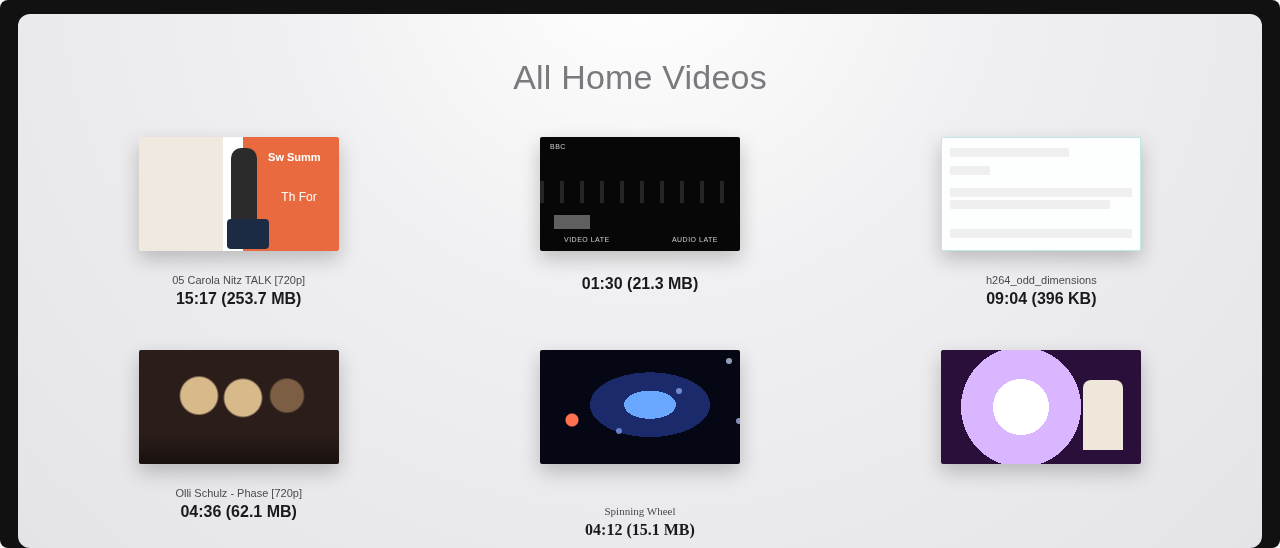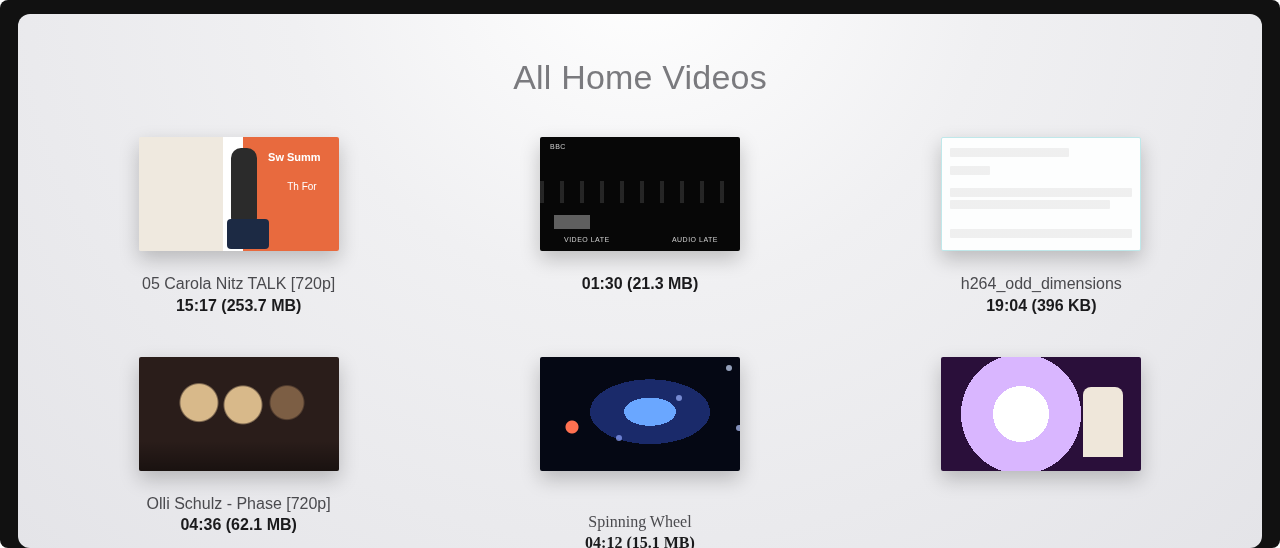--- a/index.html
+++ b/index.html
@@ -36,29 +36,29 @@
     .thumb {
       width: 200px; height: 114px;
       box-shadow: 0 8px 20px rgba(0,0,0,0.22);
       border-radius: 2px;
       position: relative;
       overflow: hidden;
       display: flex; align-items: center; justify-content: center;
     }
     .thumb.narrow { width: 86px; height: 114px; }
     .meta { margin-top: 22px; text-align: center; max-width: 210px; }
-    .name { font-size: 16px; color: #4a4a4e; line-height: 1.35; }
+    .name { font-size: 11px; color: #4a4a4e; line-height: 1.35; }
     .detail { font-size: 16px; color: #1a1a1c; font-weight: 700; margin-top: 2px; }
 
     
     .t0 { background: linear-gradient(90deg,#efe9df 0 42%, #ffffff 42% 52%, #e86a3e 52% 100%); position:relative; }
     .t0::before { content:""; position:absolute; left:46%; top:10%; width:26px; height:80px; background:#2b2b2b; border-radius:10px; }
     .t0::after { content:""; position:absolute; left:44%; top:72%; width:42px; height:30px; background:#1c2a44; border-radius:4px; }
     .t0 .tag { position:absolute; right:18px; top:14px; color:#fff; font-size:11px; font-weight:700; }
-    .t0 .tag2 { position:absolute; right:22px; top:44px; color:#fff; font-size:10px; }
+    .t0 .tag2 { position:absolute; right:22px; top:53px; color:#fff; font-size:12px; }
 
     .t1 { background:#070707; position:relative; }
     .t1::before { content:""; position:absolute; left:0; right:0; top:44px; height:22px;
       background: repeating-linear-gradient(90deg,#4a4a4a 0 4px, transparent 4px 20px); opacity:.45; }
     .t1::after { content:""; position:absolute; left:14px; top:78px; width:36px; height:14px; background:#5f5f5f; }
     .t1 .lbl1 { position:absolute; left:24px; bottom:8px; font-size:7px; color:#cfcfcf; letter-spacing:.5px; }
     .t1 .lbl2 { position:absolute; right:22px; bottom:8px; font-size:7px; color:#cfcfcf; letter-spacing:.5px; }
     .t1 .bbc  { position:absolute; left:10px; top:6px; font-size:7px; color:#cfcfcf; letter-spacing:.5px; }
 
     .t2 { background:#fdfefe; border:1px solid #bfe8ea; position:relative; }
@@ -162,21 +162,21 @@
         <div class="thumb t2">
           <span class="line l1"></span>
           <span class="line l2"></span>
           <span class="line l3"></span>
           <span class="line l4"></span>
           <span class="line l5"></span>
         </div>
         <div class="meta">
           <div class="name">h264_odd_dimensions</div>
           <div class="detail">
-            <span>19:04</span>
+            <span>09:04</span>
             (<span>396 KB</span>)
           </div>
         </div>
       </div>
 
       <div class="item">
         <div class="thumb t3"></div>
         <div class="meta">
           <div class="name">Olli Schulz - Phase [720p]</div>
           <div class="detail">

